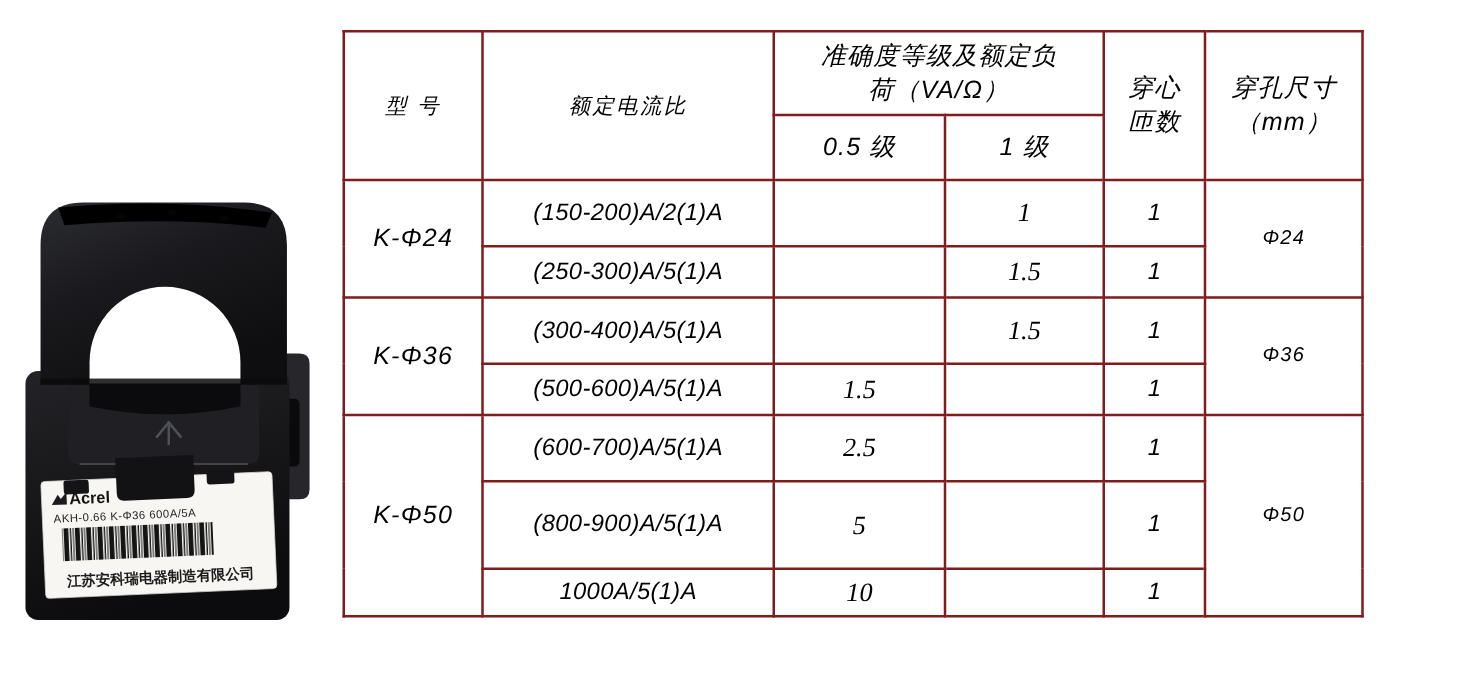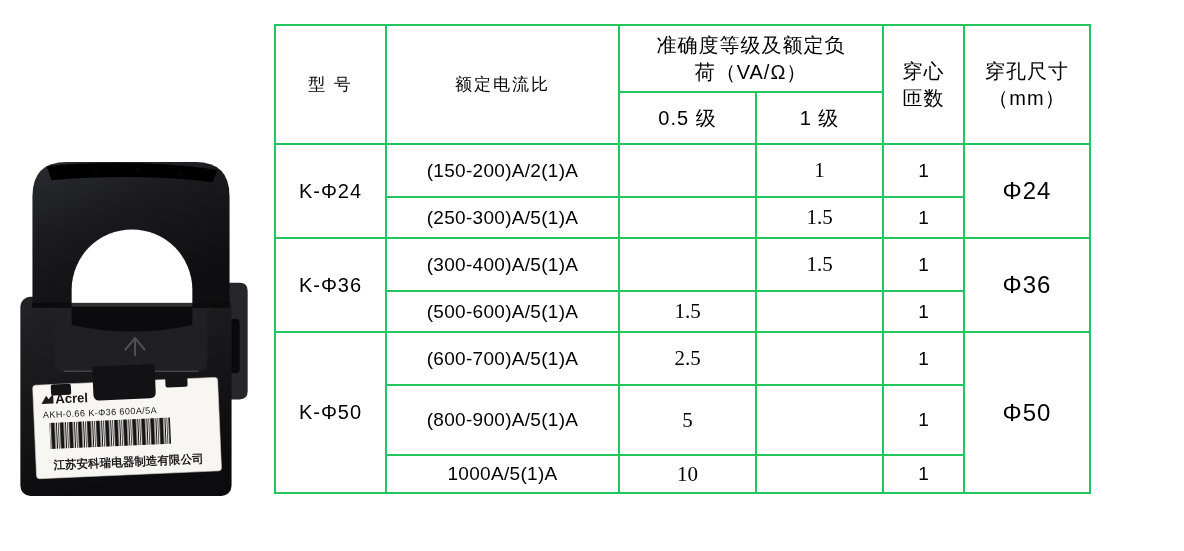--- a/index.html
+++ b/index.html
@@ -6,30 +6,30 @@
   body{
     width:1184px;height:551px;position:relative;background:#ffffff;overflow:hidden;
     font-family:"Liberation Sans","DejaVu Sans",sans-serif;color:#000;
   }
   
   .spec{
     position:absolute;left:274px;top:24px;
     border-collapse:collapse;table-layout:fixed;background:#fff;
   }
   .spec th,.spec td{
-    border:2px solid #22c55e;text-align:center;vertical-align:middle;
-    padding:0;font-weight:normal;
+    border:2px solid #7f1d1d;text-align:center;vertical-align:middle;
+    padding:0;font-weight:normal;font-style:italic;
   }
   .hdr{font-size:20px;letter-spacing:1px;line-height:1.35;}
   .hdr2{font-size:17px;letter-spacing:2px;}
   .model-cell{font-size:20px;letter-spacing:1px;margin-left:44px;}
   .ratio-cell{font-size:19px;letter-spacing:0.3px;}
   .num-serif{font-family:"Liberation Serif","DejaVu Serif",serif;font-size:21px;}
   .num-sans{font-size:19px;}
-  .hole-cell{font-size:24px;letter-spacing:1px;margin-top:32px;}
+  .hole-cell{font-size:16px;letter-spacing:1px;margin-top:32px;}
   
   .photo{position:absolute;left:16px;top:156px;width:232px;height:352px;}
 </style>
 </head>
 <body>
 
 <svg class="photo" viewBox="0 0 230 350" aria-hidden="true">
   <defs>
     <linearGradient id="gTop" x1="0" y1="0" x2="0.55" y2="1">
       <stop offset="0" stop-color="#2b2c31"></stop>

